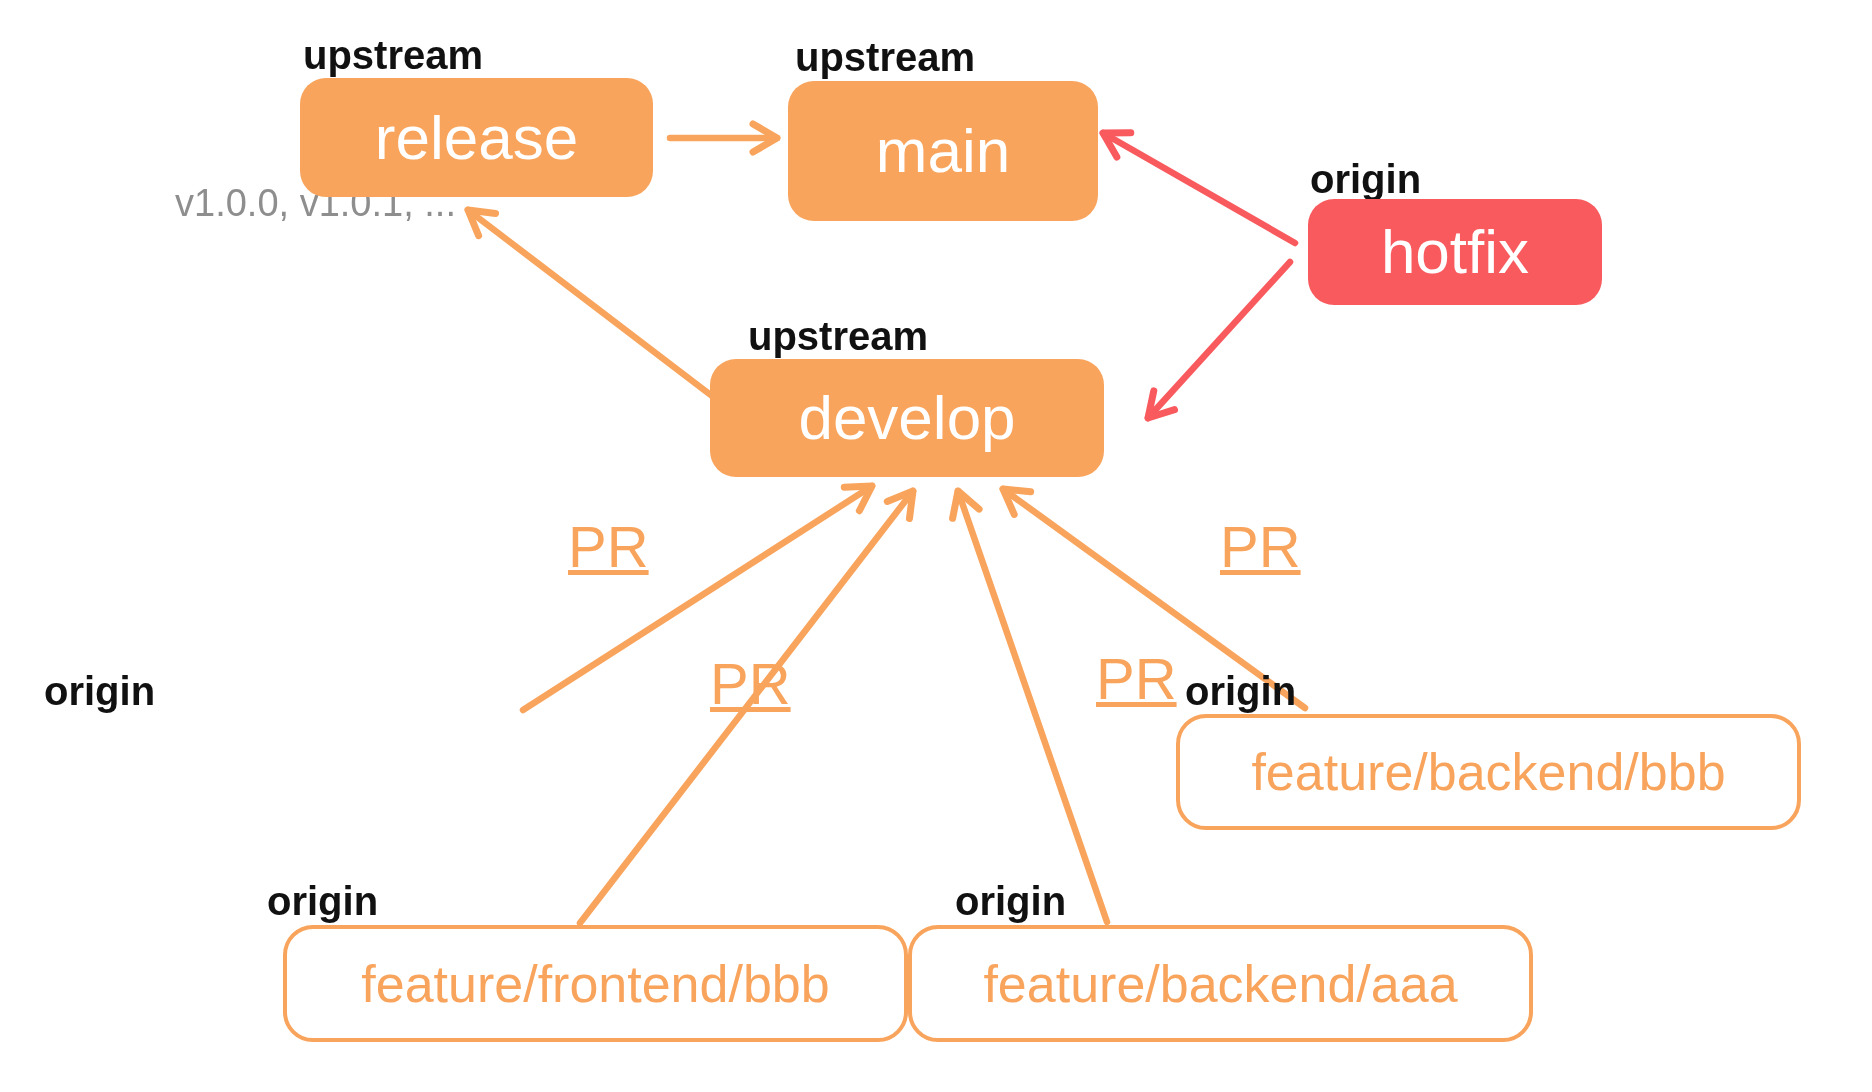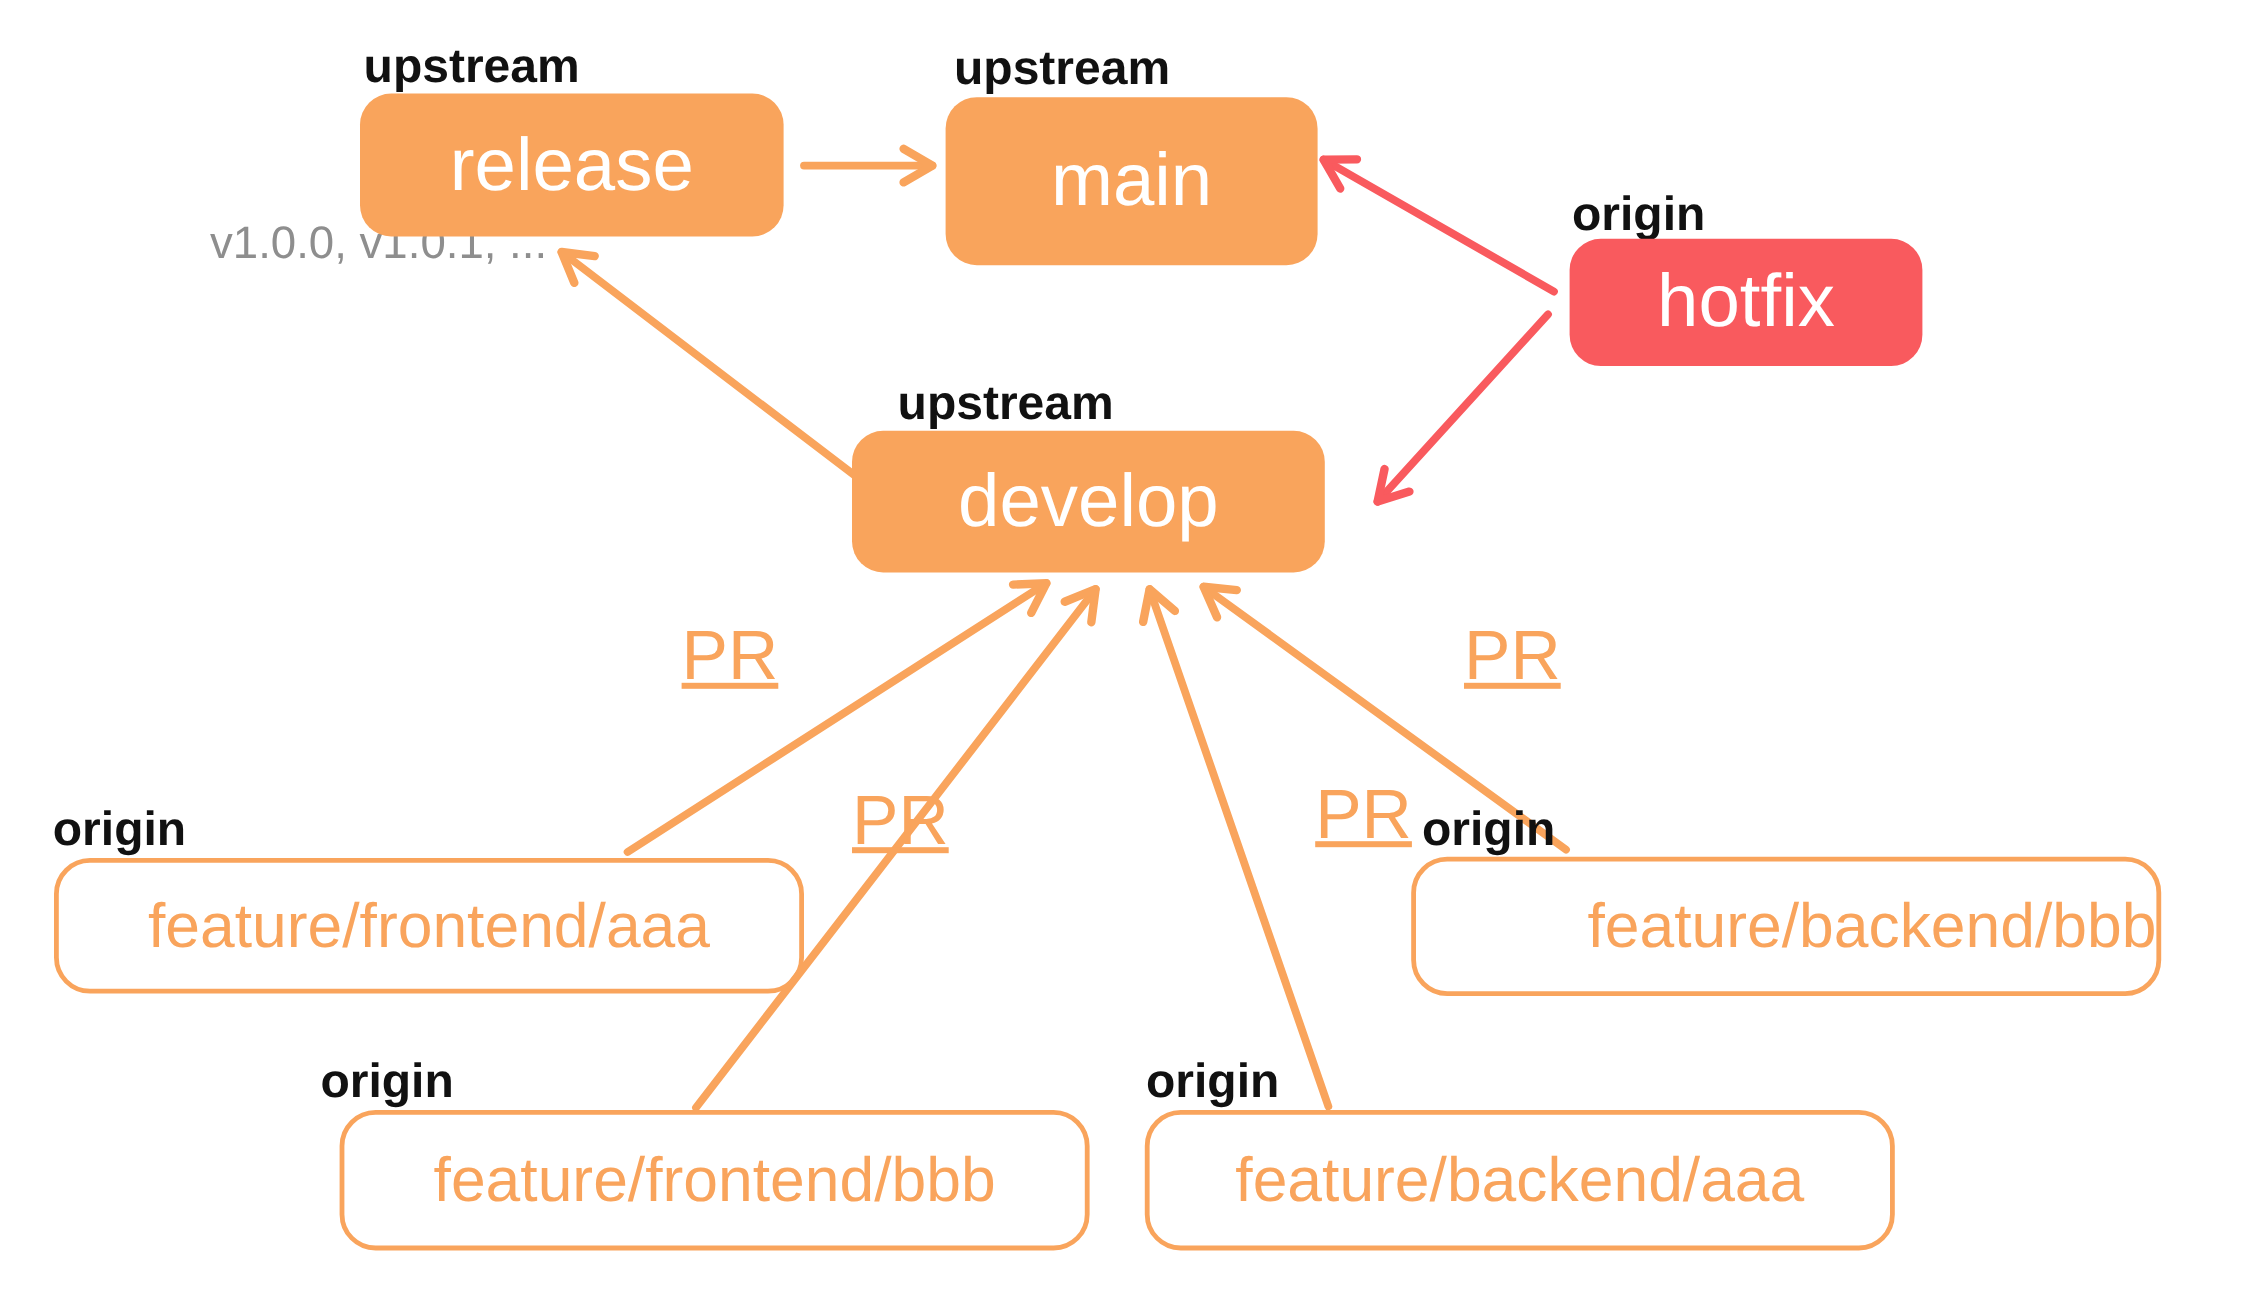--- a/index.html
+++ b/index.html
@@ -106,30 +106,27 @@
     </div>
   <div class="node filled" style="left:788px;top:81px;width:310px;height:140px;">
       <span>main</span>
     </div>
   <div class="node filled-red" style="left:1308px;top:199px;width:294px;height:106px;">
       <span>hotfix</span>
     </div>
   <div class="node filled" style="left:710px;top:359px;width:394px;height:118px;">
       <span>develop</span>
     </div>
-  <div class="node outline" style="left:45px;top:715px;width:625px;height:113px;">
-      <span>feature/frontend/aaa</span>
-    </div>
   <div class="node outline" style="left:266px;top:925px;width:625px;height:117px;margin-left:17px;">
       <span>feature/frontend/bbb</span>
     </div>
-  <div class="node outline" style="left:954px;top:925px;width:625px;height:117px;">
+  <div class="node outline" style="left:908px;top:925px;width:625px;height:117px;">
       <span>feature/backend/aaa</span>
     </div>
-  <div class="node outline" style="left:1176px;top:714px;width:625px;height:116px;justify-content:flex-end;">
+  <div class="node outline" style="left:1176px;top:714px;width:625px;height:116px;">
       <span>feature/backend/bbb</span>
     </div>
 
   <div class="pr" style="left:568px;top:518px;">PR</div>
   <div class="pr" style="left:710px;top:655px;">PR</div>
   <div class="pr" style="left:1096px;top:650px;">PR</div>
   <div class="pr" style="left:1220px;top:518px;">PR</div>
 
 </div>
 

